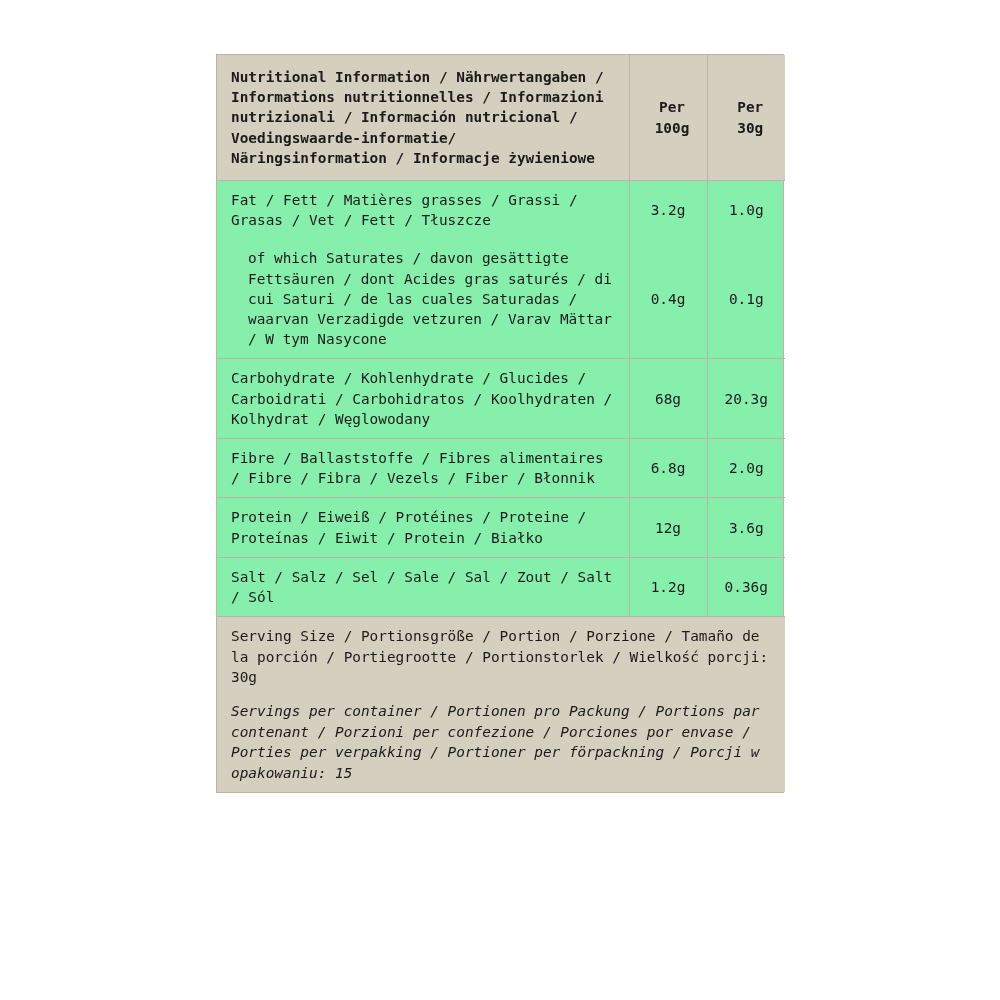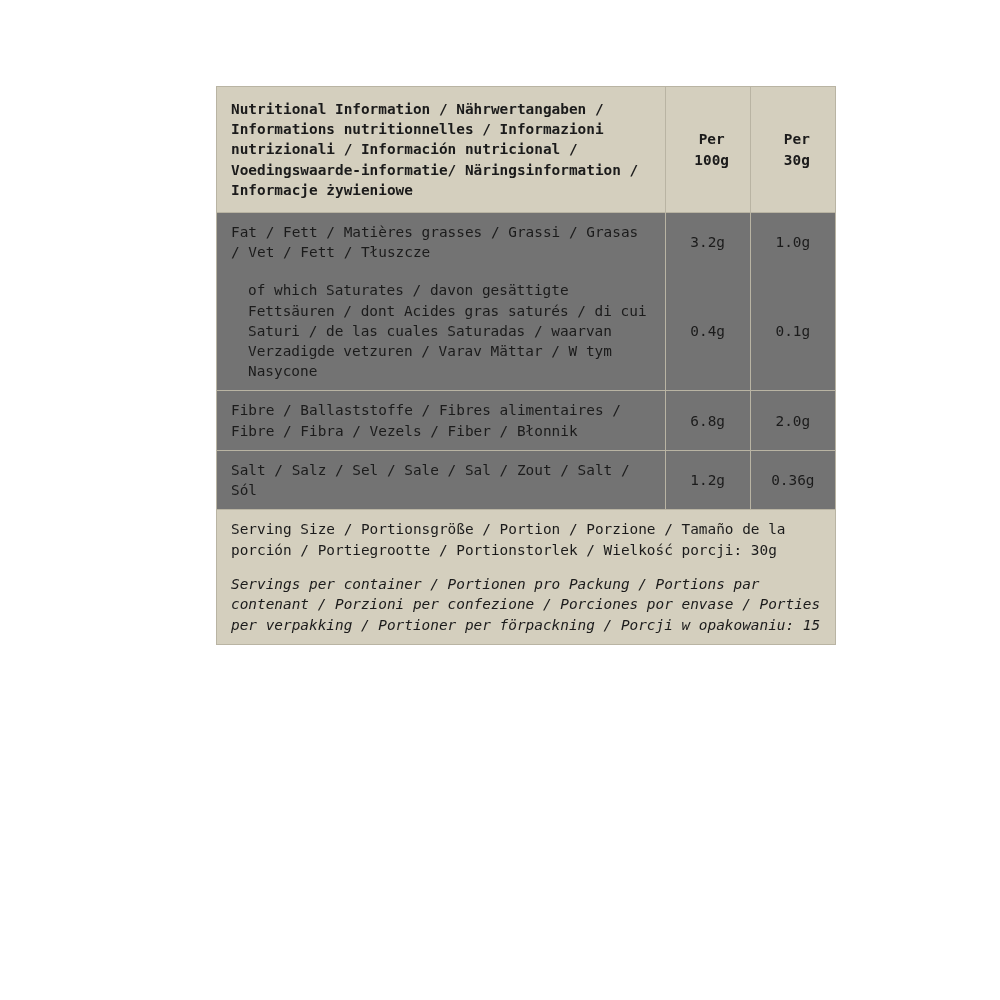--- a/index.html
+++ b/index.html
@@ -15,25 +15,24 @@
   .page {
     position: relative;
     width: 1000px;
     height: 1000px;
     box-sizing: border-box;
   }
   .panel {
     position: absolute;
     left: 216px;
     top: 54px;
-    width: 620px;
+    width: 568px;
     border: 1px solid #b9b4a3;
     box-sizing: border-box;
-    background: #737373;
-    margin-top: 32px;
+    background: #86efac;
   }
   table.nutrition {
     width: 100%;
     border-collapse: collapse;
     table-layout: fixed;
   }
   table.nutrition col.c-label { width: 412px; }
   table.nutrition col.c-per   { width: 78px; }
 
   table.nutrition td {
@@ -120,23 +119,33 @@
             <td class="label">Fat / Fett / Matières grasses / Grassi / Grasas / Vet / Fett / Tłuszcze</td>
             <td class="val">3.2g</td>
             <td class="val">1.0g</td>
           </tr>
           <tr class="data-row sub nb">
             <td class="label">of which Saturates / davon gesättigte Fettsäuren / dont Acides gras saturés / di cui Saturi / de las cuales Saturadas / waarvan Verzadigde vetzuren / Varav Mättar / W tym Nasycone</td>
             <td class="val">0.4g</td>
             <td class="val">0.1g</td>
           </tr>
           <tr class="data-row">
+            <td class="label">Carbohydrate / Kohlenhydrate / Glucides / Carboidrati / Carbohidratos / Koolhydraten / Kolhydrat / Węglowodany</td>
+            <td class="val">68g</td>
+            <td class="val">20.3g</td>
+          </tr>
+          <tr class="data-row">
             <td class="label">Fibre / Ballaststoffe / Fibres alimentaires / Fibre / Fibra / Vezels / Fiber / Błonnik</td>
             <td class="val">6.8g</td>
             <td class="val">2.0g</td>
+          </tr>
+          <tr class="data-row">
+            <td class="label">Protein / Eiweiß / Protéines / Proteine / Proteínas / Eiwit / Protein / Białko</td>
+            <td class="val">12g</td>
+            <td class="val">3.6g</td>
           </tr>
           <tr class="data-row">
             <td class="label">Salt / Salz / Sel / Sale / Sal / Zout / Salt / Sól</td>
             <td class="val">1.2g</td>
             <td class="val">0.36g</td>
           </tr>
         </tbody>
       <tfoot>
         <tr>
           <td class="footer-cell" colspan="3">

